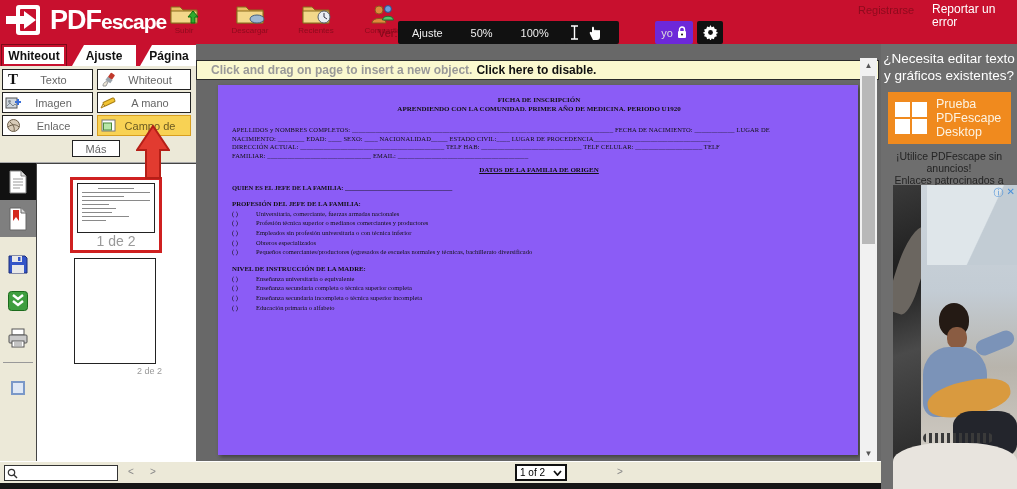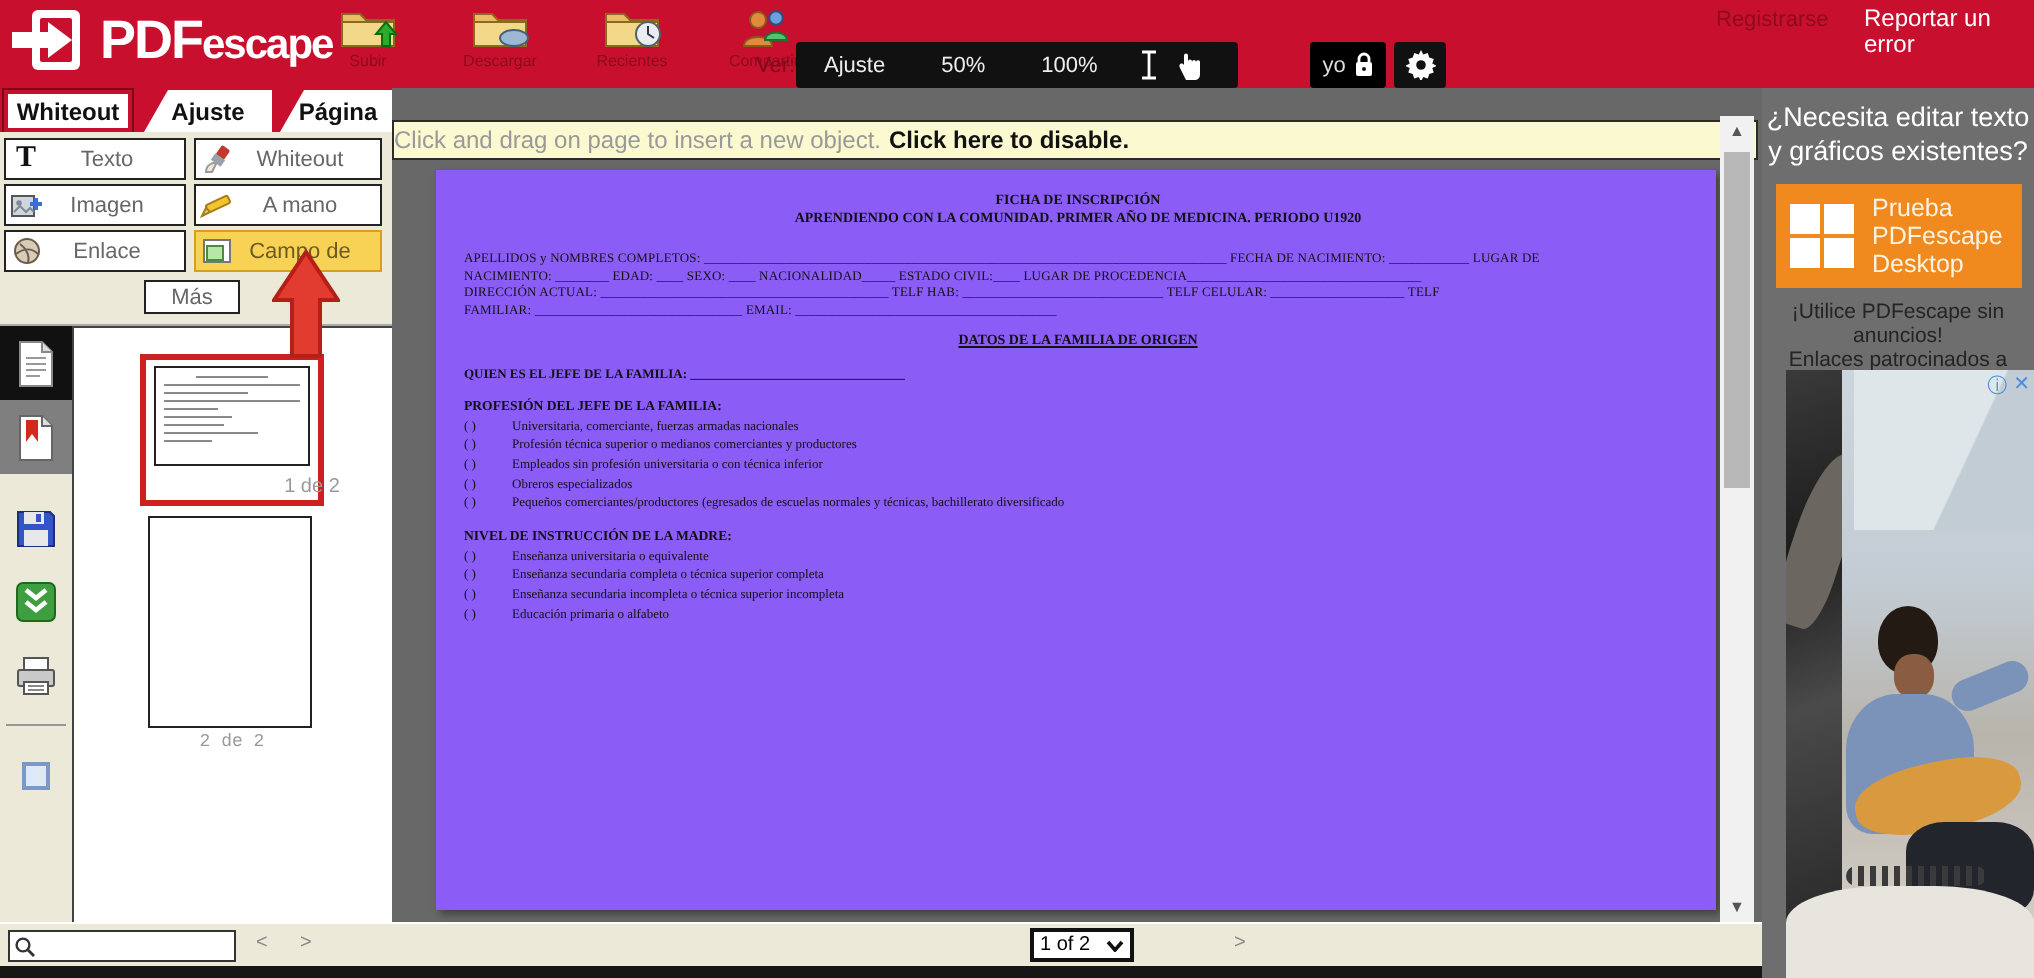--- a/index.html
+++ b/index.html
@@ -15,21 +15,21 @@
   .tb-items { position:absolute; left:160px; top:3px; display:flex; gap:18px; }
   .tb-item { width:48px; text-align:center; cursor:pointer; }
   .tb-item svg { display:block; margin:0 auto; }
   .tb-label { font-size:8px; color:#8d0b1d; margin-top:1px; white-space:nowrap; }
   .ver-label { position:absolute; left:378px; top:27px; color:#7f0a1a; font-size:11px; }
   .zoombar { position:absolute; left:398px; top:21px; height:23px; background:#111; border-radius:2px;
              display:flex; align-items:center; color:#eee; font-size:11px; }
   .zoombar span { padding:0 14px; cursor:pointer; }
   .cursorbox { position:absolute; left:565px; top:21px; width:42px; height:23px; background:#111;
                display:flex; align-items:center; justify-content:space-around; border-radius:2px; }
-  .userbox { position:absolute; left:655px; top:21px; width:38px; height:23px; background:#000000; border-radius:2px;
+  .userbox { position:absolute; left:655px; top:21px; width:38px; height:23px; background:#6d28d9; border-radius:2px;
              display:flex; align-items:center; justify-content:center; gap:4px; color:#ddd; font-size:11px; }
   .gearbox { position:absolute; left:697px; top:21px; width:26px; height:23px; background:#111; border-radius:2px;
              display:flex; align-items:center; justify-content:center; }
   .register { position:absolute; left:858px; top:4px; color:#8d0b1d; font-size:11px; cursor:pointer; }
   .report { position:absolute; left:932px; top:3px; width:80px; color:#fff; font-size:12px; line-height:13px; cursor:pointer; }
 
   
   .tabsrow { position:absolute; left:0; top:44px; width:196px; height:22px; background:#c8102e; }
   .tab { position:absolute; top:1px; height:21px; background:#fff; color:#111; font-weight:bold; font-size:12px;
          display:flex; align-items:center; justify-content:center; cursor:pointer; }
@@ -61,28 +61,28 @@
   .cell-black { background:#111; }
   .cell-gray { background:#7f7f7f; }
   .strip-div { width:30px; height:1px; background:#999; margin:6px auto; }
 
   
   .thumbs { position:absolute; left:36px; top:163px; width:160px; height:298px; background:#fff; border-left:1px solid #444; border-top:1px solid #444; }
   .thumb-sel { position:absolute; left:33px; top:13px; width:92px; height:76px; border:3px solid #cf2020; background:#fff; cursor:pointer; }
   .thumb-page1 { position:absolute; left:4px; top:3px; width:78px; height:50px; border:1px solid #222; background:#fff; overflow:hidden; }
   .tline { height:1px; background:#8a8a8a; margin:3px 4px 0 4px; }
   .tline.short { margin-right:30px; }
-  .thumb-label { position:absolute; left:0; bottom:1px; width:100%; text-align:center; color:#9a9a9a; font-size:10px;margin-left:40px; }
+  .thumb-label { position:absolute; left:0; bottom:1px; width:100%; text-align:center; color:#9a9a9a; font-size:14px; }
   .thumb2 { position:absolute; left:37px; top:94px; width:82px; height:106px; border:1px solid #222; background:#fff; cursor:pointer; }
-  .thumb2-label { position:absolute; left:33px; top:202px; width:92px; text-align:center; color:#9a9a9a; font-size:9px;font-family:Liberation Mono, monospace; }
+  .thumb2-label { position:absolute; left:33px; top:202px; width:92px; text-align:right; color:#9a9a9a; font-size:9px; }
 
   
   .main { position:absolute; left:196px; top:44px; width:685px; height:417px; background:#686868; }
   .banner { position:absolute; left:0px; top:16px; width:683px; height:20px; background:#fbf9cf; border:1px solid #2b2b2b;
-            font-size:12px; color:#999; display:flex; align-items:center; padding-left:0; cursor:pointer; }
+            font-size:12px; color:#999; display:flex; align-items:center; padding-left:14px; cursor:pointer;font-weight:bold; }
   .banner b { color:#111; margin-left:4px; }
   .page { position:absolute; left:22px; top:41px; width:640px; height:370px; background:#8b5cf6; box-shadow:2px 2px 4px rgba(0,0,0,.4);
           font-family:"Liberation Serif",serif; color:#111; padding:11px 12px 0 14px; font-size:6.5px; line-height:8.5px; }
   .doc-title { text-align:center; font-weight:bold; font-size:7px; line-height:9px; }
   .doc-lines { margin-top:12px; letter-spacing:.1px; }
   .doc-section { text-align:center; font-weight:bold; text-decoration:underline; margin-top:6px; font-size:7px; }
   .doc-jefe { margin-top:9px; font-weight:bold; }
   .doc-subtitle { font-weight:bold; margin-top:8px; font-size:6.8px; }
   .opt { display:flex; margin-top:1.2px; }
   .opt .cb { width:24px; }

